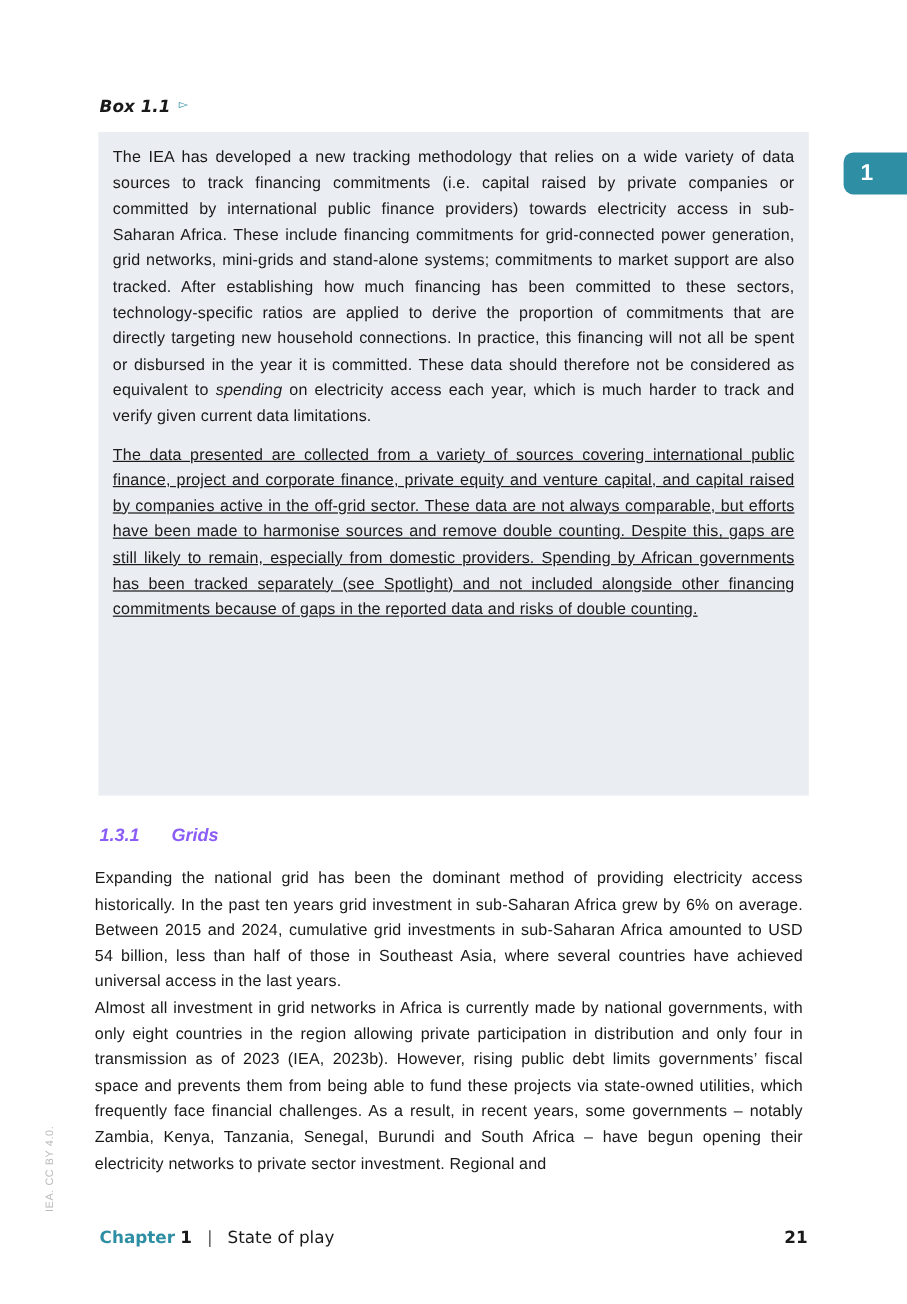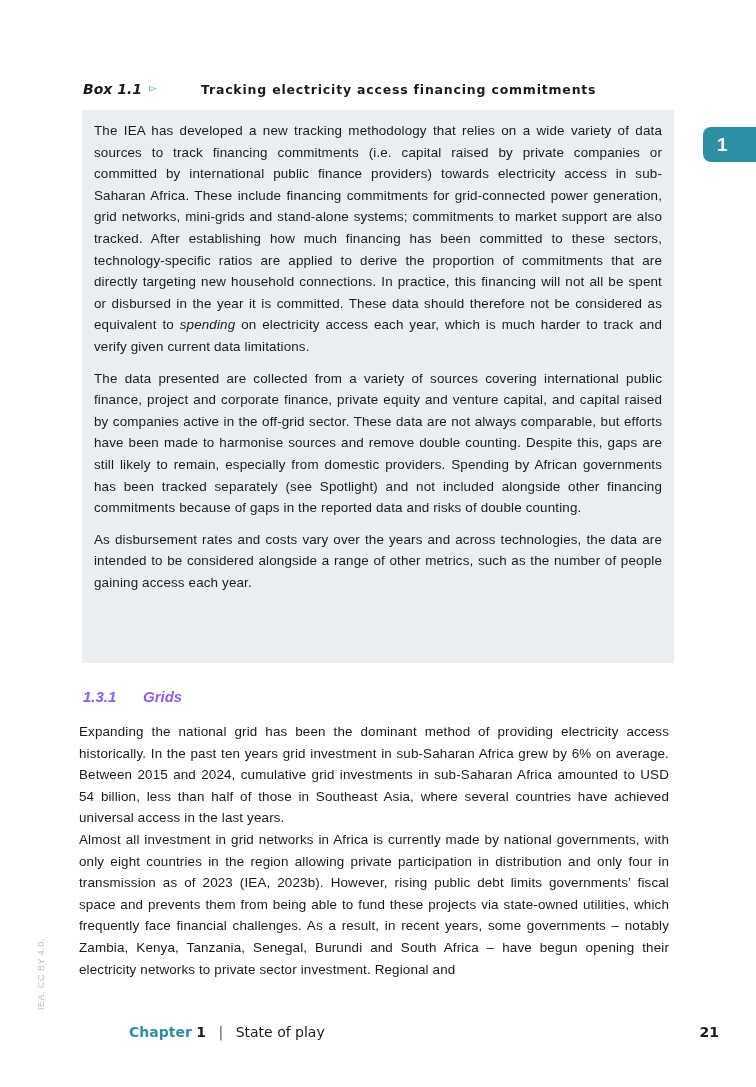--- a/index.html
+++ b/index.html
@@ -7,55 +7,53 @@
            font-family: "Liberation Sans", "DejaVu Sans", sans-serif; color: #1a1a1a; }
     .box-header { position: absolute; left: 83px; top: 81px; width: 600px; height: 20px;
                   font-family: "DejaVu Sans", sans-serif; font-size: 13px; font-weight: bold; }
     .box-label { position: absolute; left: 0; top: 0; font-style: italic; font-weight: bold; font-size: 14px; }
     .box-arrow { position: absolute; left: 66px; top: 1px; font-size: 10px; color: #2e8ea3; font-weight: normal; }
     .box-title { position: absolute; left: 118px; top: 1px; letter-spacing: 0.8px; font-size: 12.5px; }
     .box { position: absolute; left: 82px; top: 110px; width: 592px; height: 553px; background: #eaeef2; }
     .box-inner { position: absolute; left: 12px; top: 10px; width: 568px; }
     .box p, .body-text p { margin: 0; text-align: justify; font-size: 13.4px; line-height: 21.6px;
                            letter-spacing: 0.15px; }
-    .box p + p { margin-top: 10px; }
+    .box p + p { margin-top: 10px; text-decoration: underline; }
     .box p.note { font-size: 11.2px; line-height: 16px; margin-top: 12px; letter-spacing: 0; }
     .chapter-tab { position: absolute; left: 703px; top: 127px; width: 60px; height: 35px;
                    background: #2e8ea3; border-radius: 8px 0 0 8px; color: #fff; font-weight: bold;
                    font-size: 19px; display: flex; align-items: center; padding-left: 14px; box-sizing: border-box; }
     .section-heading { position: absolute; left: 83px; top: 688px; font-size: 15px; font-weight: bold;
                        font-style: italic; color: #8b5cf6; }
     .section-heading .num { display: inline-block; width: 60px; }
     .body-text { position: absolute; left: 79px; top: 721px; width: 590px; }
     .body-text p + p { }
     .sidebar-license { position: absolute; left: 36px; top: 1010px; transform: rotate(-90deg);
                        transform-origin: left top; font-size: 9px; color: #bbbbbb; letter-spacing: 0.5px; white-space: nowrap; }
     .footer { position: absolute; left: 83px; top: 1024px; width: 590px; height: 20px;
-              font-family: "DejaVu Sans", sans-serif; font-size: 14px; margin-left: 46px; }
+              font-family: "DejaVu Sans", sans-serif; font-size: 14px; }
     .footer .chapter-word { color: #2e8ea3; font-weight: bold; }
     .footer .chapter-num { font-weight: bold; color: #1a1a1a; }
     .footer .sep { color: #555; margin: 0 8px; }
     .footer .chapter-name { color: #1a1a1a; }
     .footer .page-num { position: absolute; right: 0; top: 0; font-weight: bold; }
     em { }
   </style>
 </head>
 <body>
 
 <div class="box-header">
   <span class="box-label">Box 1.1</span>
   <span class="box-arrow">▻</span>
-  <span class="box-title">Tracking electricity access financing commitments</span>
 </div>
 
 <div class="box">
   <div class="box-inner">
     <p><span>The IEA has developed a new tracking methodology that relies on a wide variety of data sources to track financing commitments (i.e. capital raised by private companies or committed by international public finance providers) towards electricity access in sub-Saharan Africa. These include financing commitments for grid-connected power generation, grid networks, mini-grids and stand-alone systems; commitments to market support are also tracked. After establishing how much financing has been committed to these sectors, technology-specific ratios are applied to derive the proportion of commitments that are directly targeting new household connections. In practice, this financing will not all be spent or disbursed in the year it is committed. These data should therefore not be considered as equivalent to </span><em>spending</em><span> on electricity access each year, which is much harder to track and verify given current data limitations.</span></p>
     <p>The data presented are collected from a variety of sources covering international public finance, project and corporate finance, private equity and venture capital, and capital raised by companies active in the off-grid sector. These data are not always comparable, but efforts have been made to harmonise sources and remove double counting. Despite this, gaps are still likely to remain, especially from domestic providers. Spending by African governments has been tracked separately (see Spotlight) and not included alongside other financing commitments because of gaps in the reported data and risks of double counting.</p>
-    <p>As disbursement rates and costs vary over the years and across technologies, the data are intended to be considered alongside a range of other metrics, such as the number of people gaining access each year.</p>
   </div>
 </div>
 
 <div class="chapter-tab">
   <span>1</span>
 </div>
 
 <div class="section-heading">
   <span class="num">1.3.1</span><span>Grids</span>
 </div>

